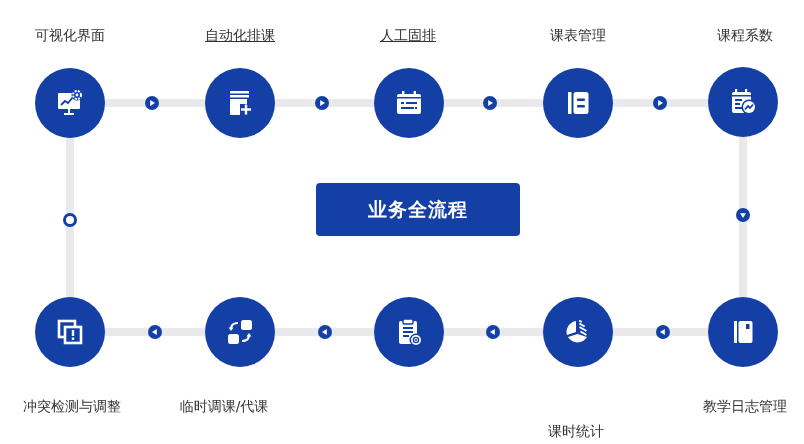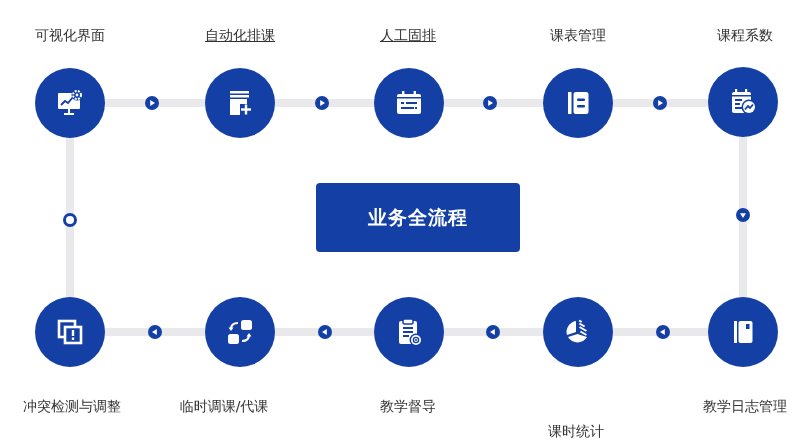--- a/index.html
+++ b/index.html
@@ -10,21 +10,21 @@
   .node { position: absolute; width: 70px; height: 70px; border-radius: 50%;
           background: #1440a6; display: flex; align-items: center; justify-content: center; }
   .node svg { width: 34px; height: 34px; }
   .label { position: absolute; width: 160px; text-align: center; font-size: 14px;
            color: #333333; line-height: 18px; white-space: nowrap; }
   .marker { position: absolute; width: 14px; height: 14px; border-radius: 50%;
             background: #1440a6; }
   .marker svg { position: absolute; left: 0; top: 0; width: 14px; height: 14px; }
   .ring { position: absolute; width: 14px; height: 14px; border-radius: 50%;
           box-sizing: border-box; border: 3px solid #1440a6; background: #ffffff; }
-  .center-box { position: absolute; left: 316px; top: 183px; width: 204px; height: 69px;
+  .center-box { position: absolute; left: 316px; top: 183px; width: 204px; height: 53px;
                 background: #1440a6; border-radius: 4px; display: flex;
                 align-items: center; justify-content: center; color: #ffffff;
                 font-size: 19px; font-weight: bold; letter-spacing: 1px; }
 </style>
 </head>
 <body>
 
 <div class="canvas">
 
   <div class="track" style="left:70px; top:99px; width:673px; height:8px;"></div>
@@ -190,17 +190,16 @@
   <div class="node" style="left:708px; top:297px;">
     <svg viewBox="0 0 34 34">
       <rect x="8" y="6" width="3" height="22" fill="#fff"></rect>
       <rect x="12.5" y="6" width="14" height="22" rx="2" fill="#fff"></rect>
       <rect x="20" y="9" width="3.5" height="5" fill="#1440a6"></rect>
     </svg>
   </div>
 
   <div class="label" style="left:-8px; top:397px;">冲突检测与调整</div>
   <div class="label" style="left:144px; top:397px;">临时调课/代课</div>
-  <div class="label" style="left:328px; top:397px;">教学督导</div>
   <div class="label" style="left:496px; top:397px;margin-top:25px;">课时统计</div>
   <div class="label" style="left:665px; top:397px;">教学日志管理</div>
 
 </div>
 
 </body></html>

